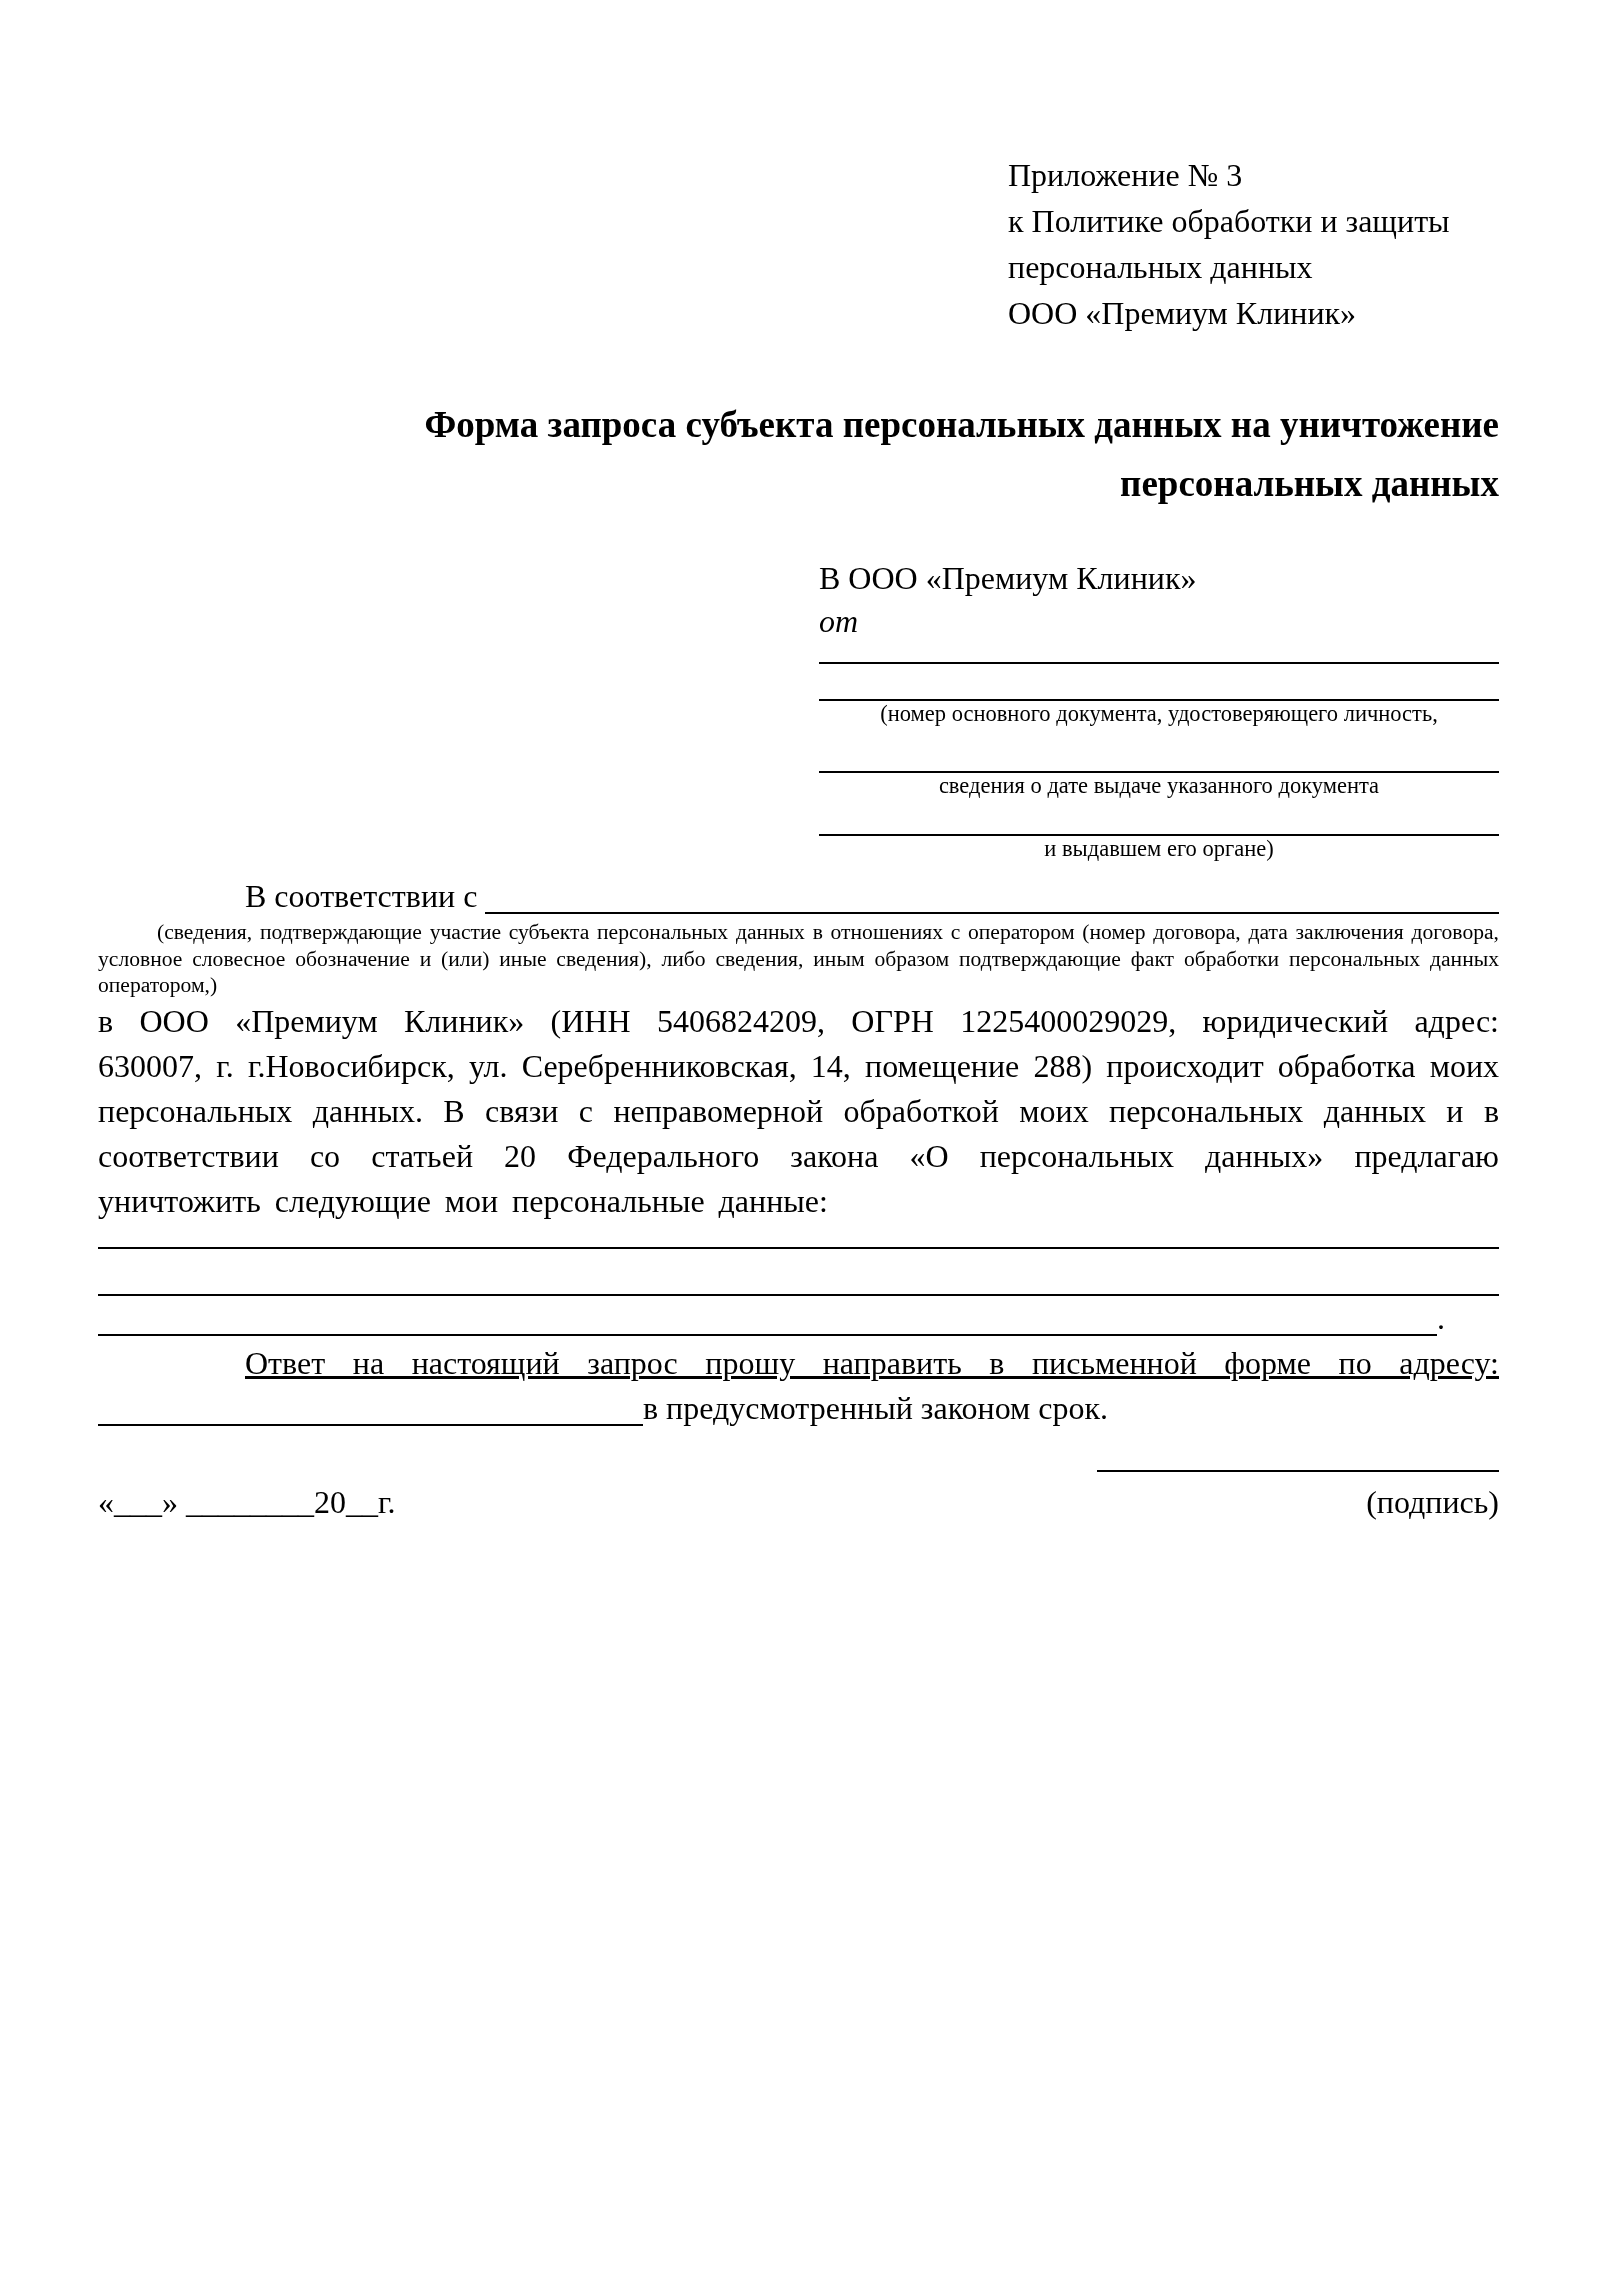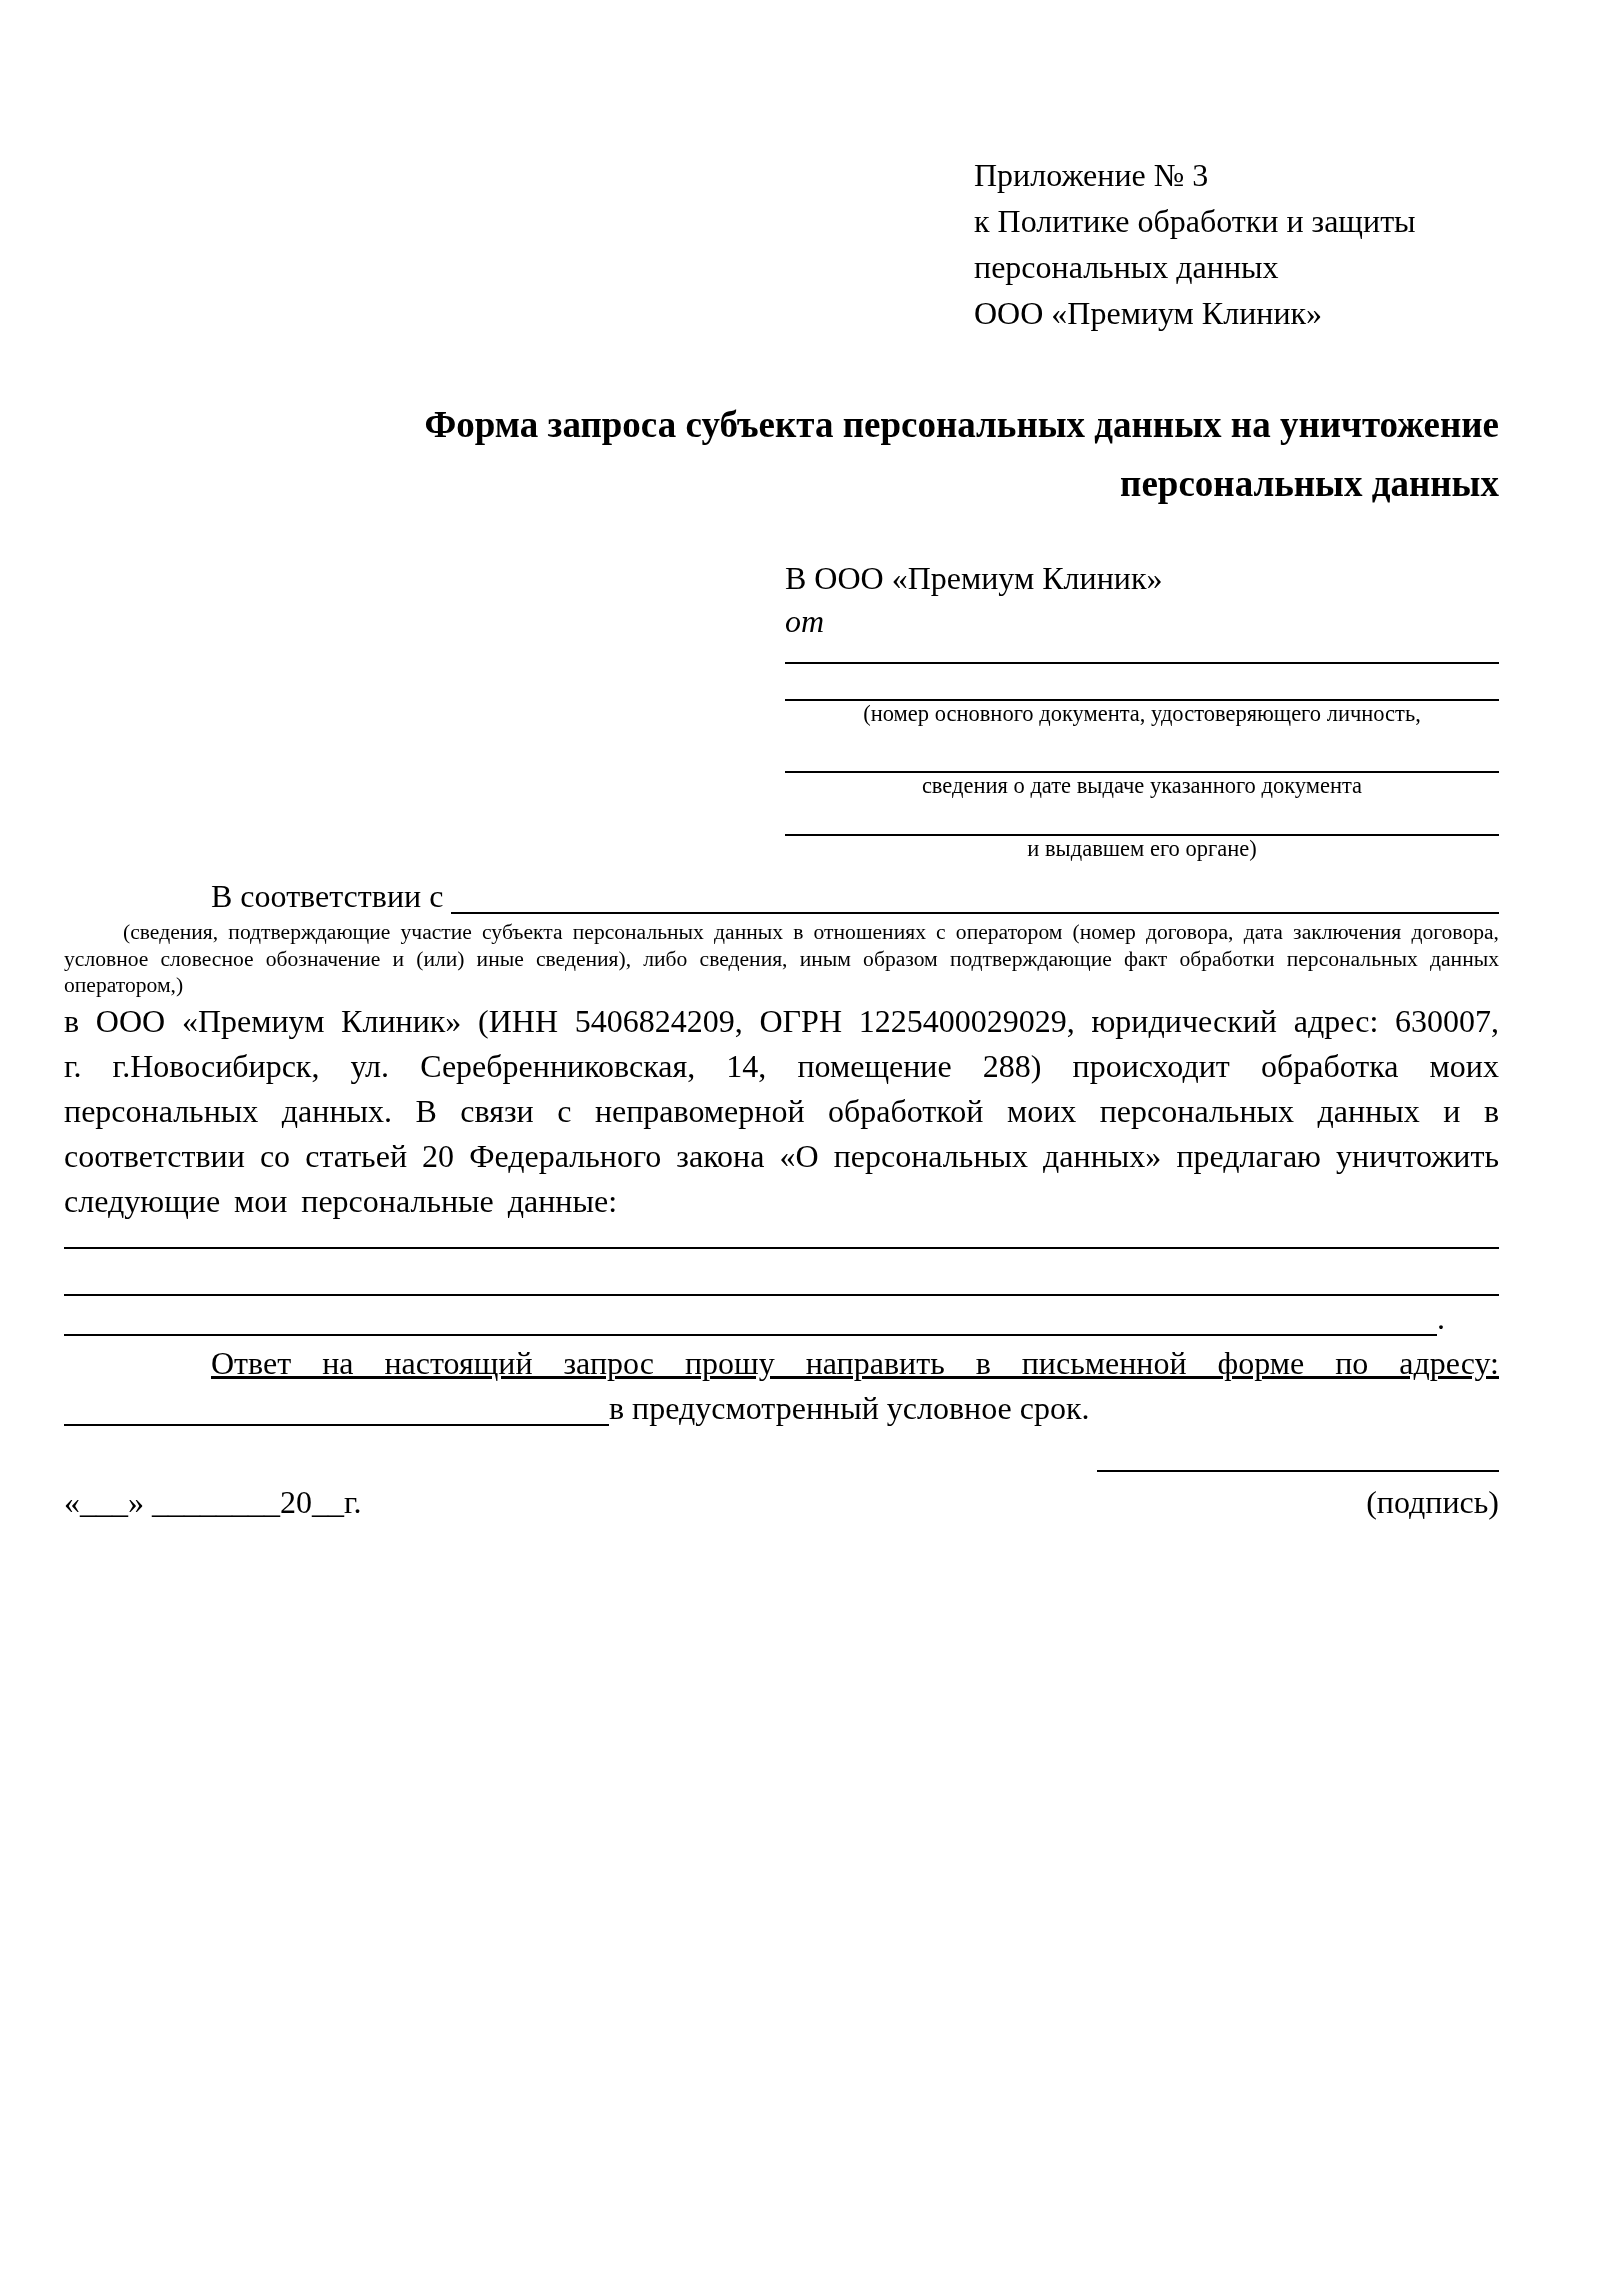--- a/index.html
+++ b/index.html
@@ -9,21 +9,21 @@
   }
   .page {
     position: relative;
     width: 1621px;
     height: 2294px;
     margin: 0 auto;
     background: #ffffff;
     color: #000000;
     font-family: "Liberation Serif", "DejaVu Serif", serif;
     box-sizing: border-box;
-    padding: 152px 122px 0 64px;
+    padding: 152px 122px 0 98px;
     overflow: hidden;
   }
 
   
   .appendix {
     margin-left: 910px;
     font-size: 32px;
     line-height: 46px;
   }
 
@@ -194,21 +194,21 @@
 
   <div class="period-row">
     <span class="fill-line"></span>
     <span>.</span>
   </div>
 
   <div class="response-par">Ответ на настоящий запрос прошу направить в письменной форме по адресу:</div>
 
   <div class="address-row">
     <span class="addr-line"></span>
-    <span>в предусмотренный условное срок.</span>
+    <span>в предусмотренный законом срок.</span>
   </div>
 
   <div class="footer-row">
     <span>«___» ________20__г.</span>
     <span class="sig-group">
       <span class="sig-line"></span>
       <span>(подпись)</span>
     </span>
   </div>
 

